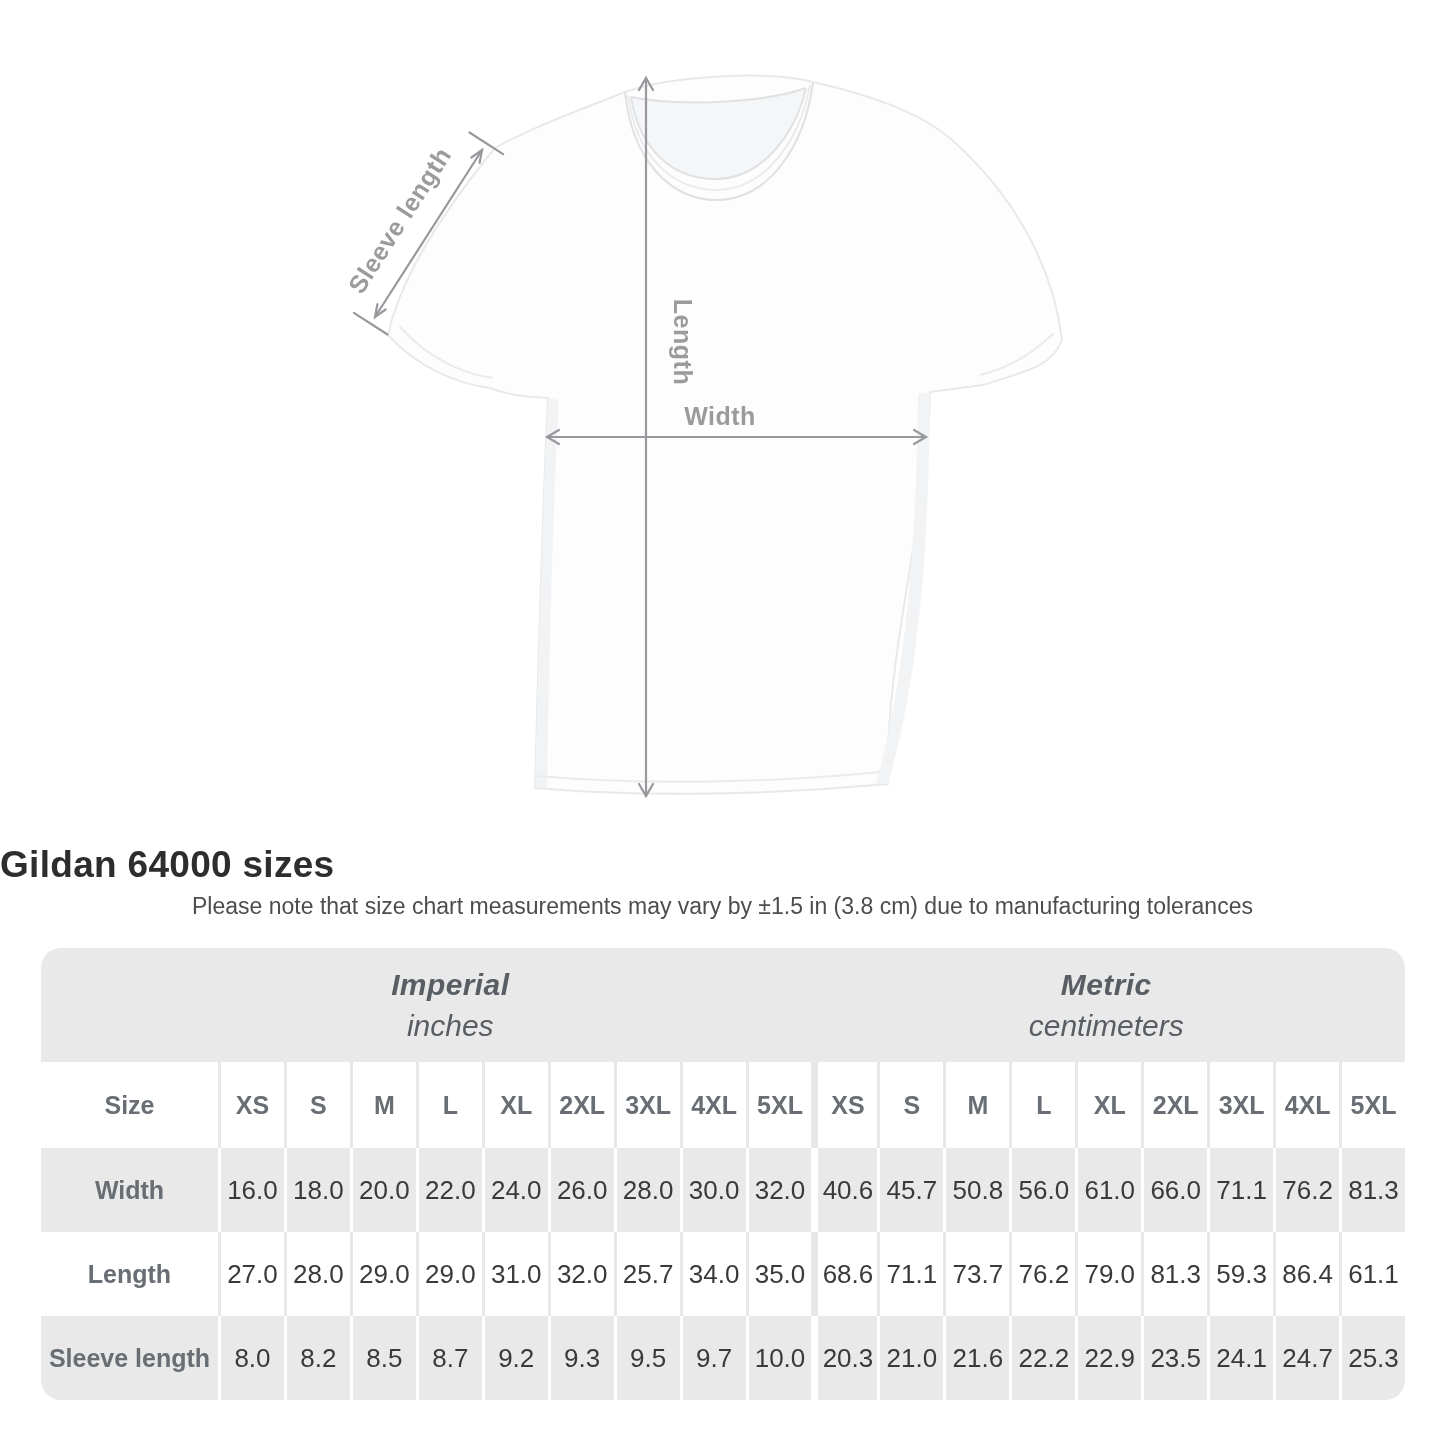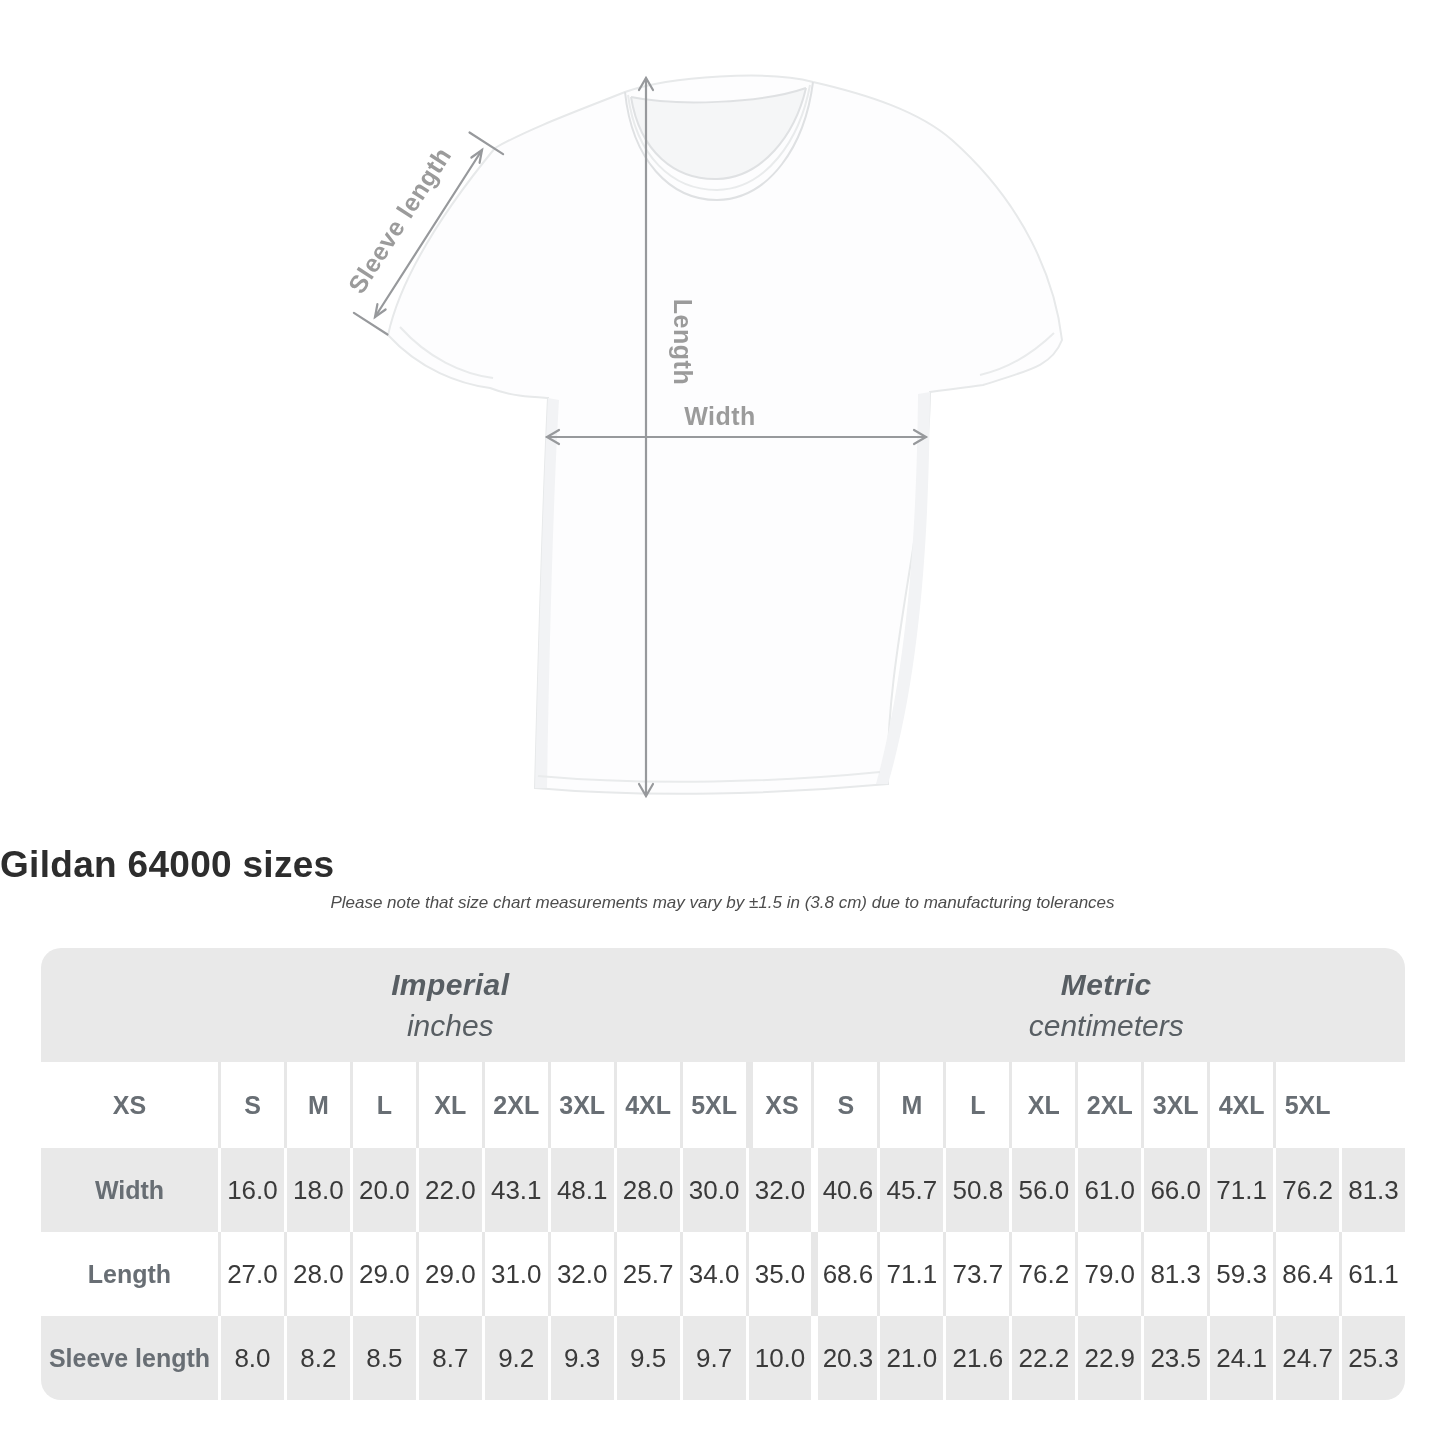--- a/index.html
+++ b/index.html
@@ -18,21 +18,21 @@
   .dim { stroke:#97999c; stroke-width:2.2; fill:none; stroke-linecap:round; }
   .dim-label { font-weight:bold; font-size:25px; fill:#9b9b9b; letter-spacing:0.5px; }
 
   
   .title {
     position:absolute; left:0; top:844px; width:100%; 
     font-size:37px; font-weight:bold; color:#2d2d2d; letter-spacing:0.3px;
   }
   .subtitle {
     position:absolute; left:0; top:893px; width:100%; text-align:center;
-    font-size:17px; font-style:italic; color:#4d4d4d;
+    font-size:23px; color:#4d4d4d;
   }
 
   
   .size-table {
     position:absolute; left:41px; top:948px; width:1364px; height:452px;
     border-radius:20px; overflow:hidden;
   }
   .band, .trow {
     display:grid; grid-template-columns:177px repeat(18, 1fr);
     box-sizing:border-box;
@@ -130,20 +130,21 @@
         <div class="unit-name">Imperial</div>
         <div class="unit-sub">inches</div>
       </div>
       <div class="sec sec-metric">
         <div class="unit-name">Metric</div>
         <div class="unit-sub">centimeters</div>
       </div>
     </div>
 
     <div class="trow r-size">
+      <div class="cell lab">Size</div>
       <div class="cell szh">XS</div>
       <div class="cell szh">S</div>
       <div class="cell szh">M</div>
       <div class="cell szh">L</div>
       <div class="cell szh">XL</div>
       <div class="cell szh">2XL</div>
       <div class="cell szh">3XL</div>
       <div class="cell szh">4XL</div>
       <div class="cell szh">5XL</div>
       <div class="cell szh ms">XS</div>
@@ -156,22 +157,22 @@
       <div class="cell szh">4XL</div>
       <div class="cell szh">5XL</div>
     </div>
 
     <div class="trow r-gray">
       <div class="cell lab">Width</div>
       <div class="cell">16.0</div>
       <div class="cell">18.0</div>
       <div class="cell">20.0</div>
       <div class="cell">22.0</div>
-      <div class="cell">43.1</div>
-      <div class="cell">48.1</div>
+      <div class="cell">24.0</div>
+      <div class="cell">26.0</div>
       <div class="cell">28.0</div>
       <div class="cell">30.0</div>
       <div class="cell">32.0</div>
       <div class="cell ms">40.6</div>
       <div class="cell">45.7</div>
       <div class="cell">50.8</div>
       <div class="cell">56.0</div>
       <div class="cell">61.0</div>
       <div class="cell">66.0</div>
       <div class="cell">71.1</div>

